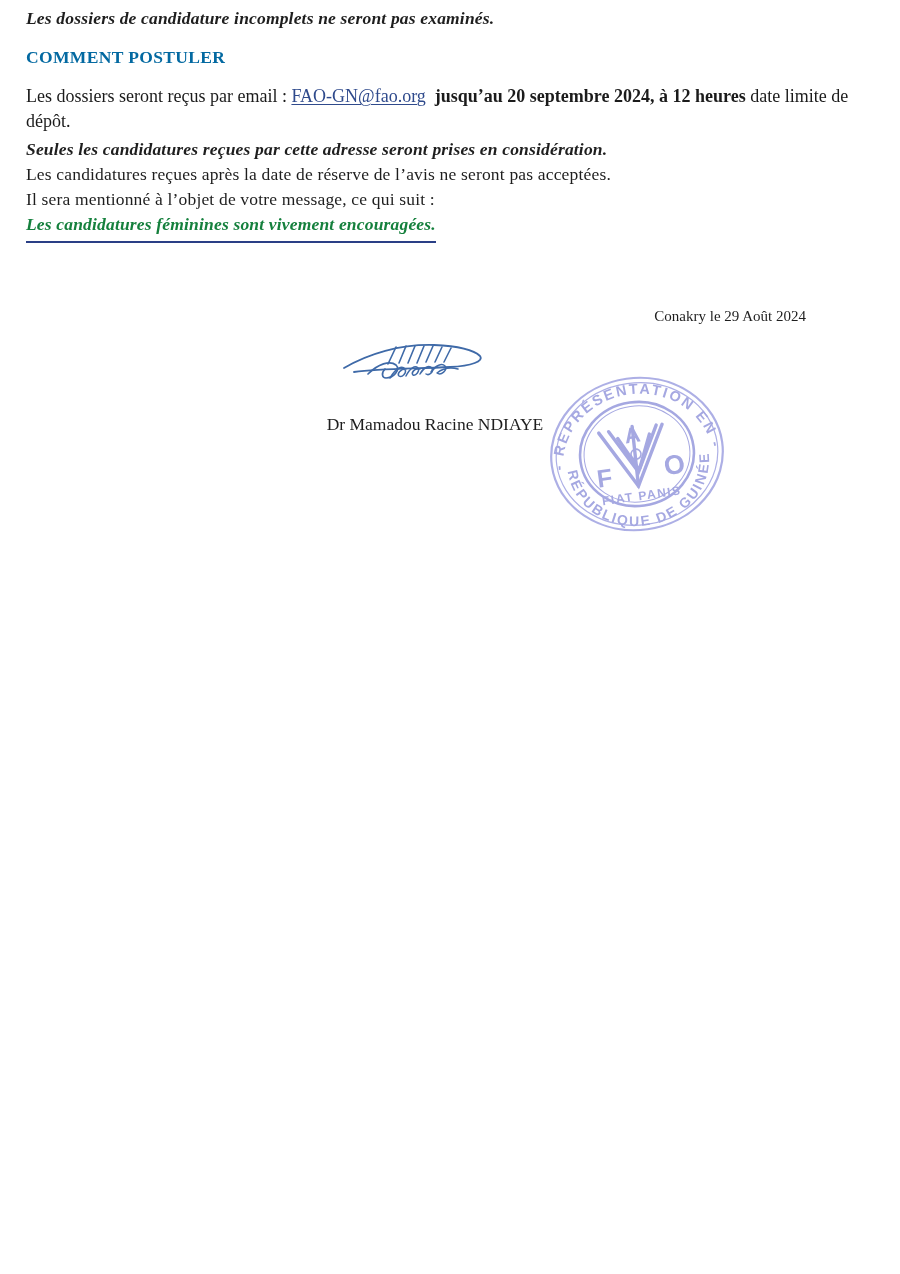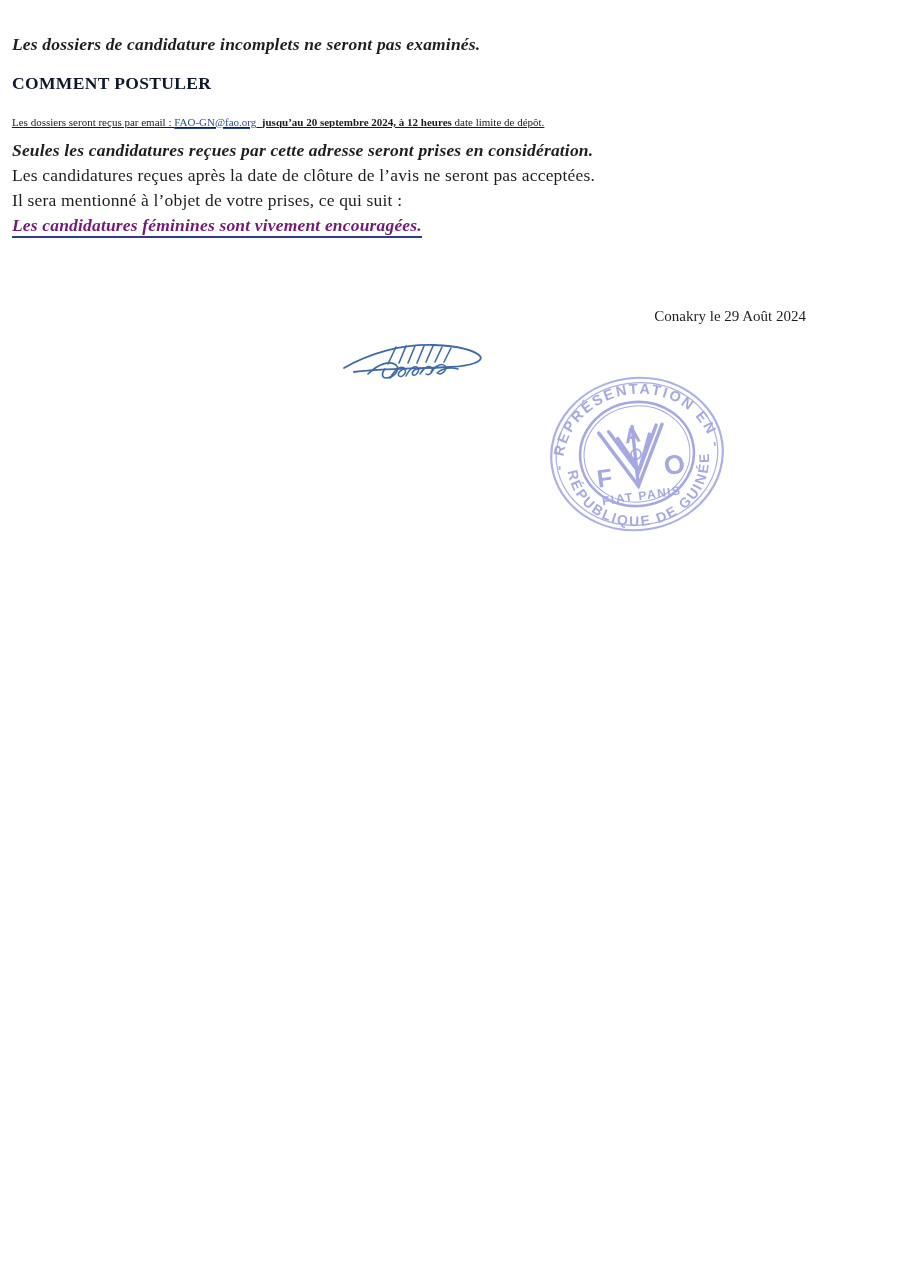--- a/index.html
+++ b/index.html
@@ -15,71 +15,69 @@
     background: #ffffff;
     overflow: hidden;
     font-family: "Liberation Serif", "DejaVu Serif", serif;
     color: #1b1b1b;
     -webkit-font-smoothing: antialiased;
   }
 
   
   .doc-body {
     position: absolute;
-    left: 12px;
+    left: 26px;
     top: 6px;
     width: 864px;
-    margin-top: 26px;
   }
 
   .line {
     font-size: 17.5px;
     line-height: 25px;
     color: #1e1e1e;
     letter-spacing: 0.01em;
   }
 
   .line.italic-bold {
     font-style: italic;
     font-weight: bold;
   }
   .line.bold { font-weight: bold; }
 
   .heading {
     font-size: 17.5px;
     font-weight: bold;
     letter-spacing: 0.02em;
-    color: #0f172a;
+    color: #0369a1;
   }
 
   .sp-before-heading { height: 16px; }
   .sp-after-heading  { height: 16px; }
   .sp-small          { height: 3px; }
 
   .email-link {
     color: #2f4a8c;
     text-decoration: underline;
     text-underline-offset: 2px;
     text-decoration-thickness: 1px;
     font-weight: normal;
   }
 
   .blue-underline-line {
     font-style: italic;
     font-weight: bold;
-    color: #701a75;
+    color: #15803d;
     display: inline;
     border-bottom: 2px solid #2a3f86;
-    padding-bottom: 1px;
+    padding-bottom: 7px;
   }
 
   .wrap-para {
-    font-size: 11px;
+    font-size: 18px;
     line-height: 25px;
-    text-decoration: underline;
   }
 
   
   .date-line {
     position: absolute;
     right: 94px;
     top: 308px;
     font-size: 15px;
     color: #1e1e1e;
     white-space: nowrap;
@@ -136,23 +134,23 @@
     <div class="sp-after-heading"></div>
 
     <div class="wrap-para">
       <span>Les dossiers seront reçus par email : </span><a class="email-link" href="#">FAO-GN@fao.org</a><span>&nbsp;&nbsp;</span><span style="font-weight:bold">jusqu’au 20 septembre 2024, à 12 heures</span><span> date limite de dépôt.</span>
     </div>
 
     <div class="sp-small"></div>
 
     <div class="line italic-bold">Seules les candidatures reçues par cette adresse seront prises en considération.</div>
 
-    <div class="line">Les candidatures reçues après la date de clôture de l’avis ne seront pas acceptées.</div>
-
-    <div class="line">Il sera mentionné à l’objet de votre prises, ce qui suit :</div>
+    <div class="line">Les candidatures reçues après la date de réserve de l’avis ne seront pas acceptées.</div>
+
+    <div class="line">Il sera mentionné à l’objet de votre message, ce qui suit :</div>
 
 
     <div class="line">
       <span class="blue-underline-line">Les candidatures féminines sont vivement encouragées.</span>
     </div>
 
     <div class="sp-small"></div>
 
 
   </div>
@@ -173,20 +171,21 @@
         <path d="M30 36 C 40 26, 52 22, 58 27 C 63 32, 55 40, 48 40 C 44 40, 43 35, 47 31" stroke-width="1.7"></path>
         <path d="M52 40 C 58 30, 64 27, 67 31 C 69 35, 64 40, 61 38 C 59 36, 62 31, 68 31" stroke-width="1.5"></path>
         <path d="M68 38 C 72 30, 77 27, 80 30 C 82 33, 78 38, 75 37 C 73 35, 76 30, 82 31" stroke-width="1.5"></path>
         <path d="M82 36 C 86 29, 91 27, 94 30 C 96 34, 91 38, 88 36" stroke-width="1.5"></path>
         <path d="M93 34 C 98 27, 104 25, 107 28 C 110 32, 103 38, 99 35 C 104 31, 112 29, 120 31" stroke-width="1.5"></path>
       </g>
     </svg>
   </div>
 
   <div class="signer">
+    <div>Dr Mamadou Racine NDIAYE</div>
   </div>
 
   <div class="stamp">
     <svg width="194" height="156" viewBox="0 0 194 156" xmlns="http://www.w3.org/2000/svg">
       <defs>
         <path id="arcTop" d="M 22 86 A 75 68 0 0 1 172 86"></path>
         <path id="arcBottom" d="M 26 86 A 71 64 0 0 0 168 86"></path>
       </defs>
       <g opacity="0.62" transform="rotate(-8 97 78)">
 

